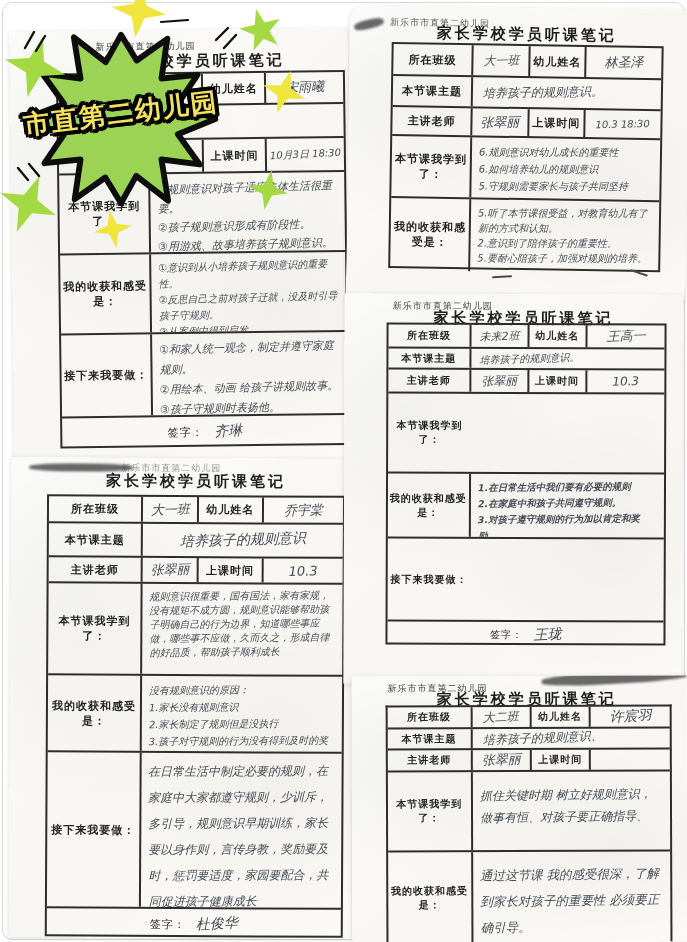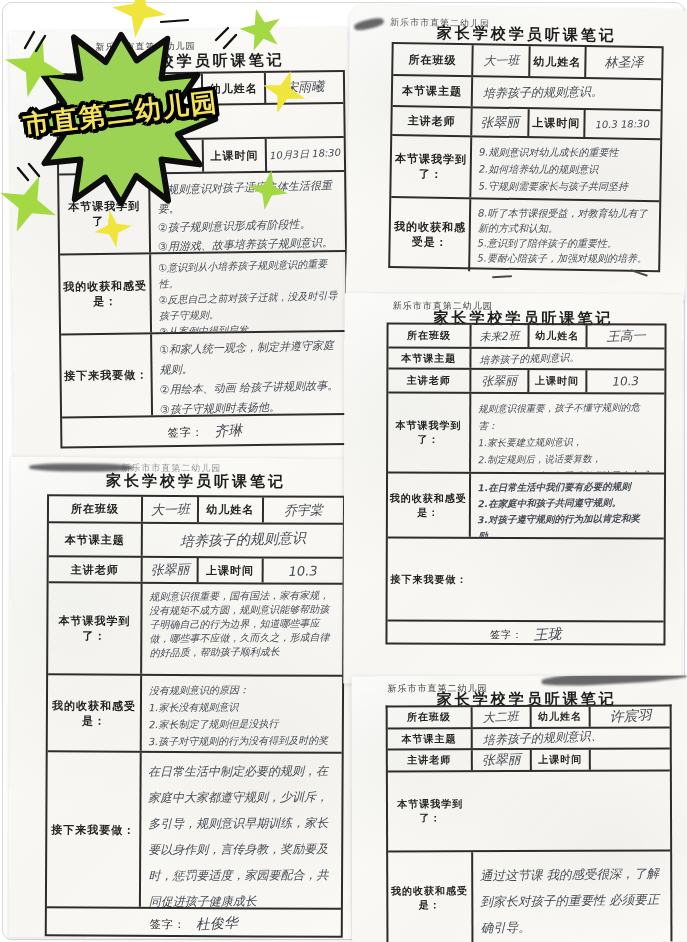--- a/index.html
+++ b/index.html
@@ -204,30 +204,30 @@
             <span class="hw hw-val" style="font-size:13px;">张翠丽</span>
           </div>
         <div class="cell lab" style="width:21%;">上课时间</div>
         <div class="cell" style="width:28%;">
             <span class="hw hw-val" style="font-size:10px;">10.3  18:30</span>
           </div>
       </div>
       <div class="row" style="height:62px;">
         <div class="cell lab" style="width:30%;">本节课我学到了：</div>
         <div class="cell body-cell hw" style="width:70%;">
-          <div class="hline" style="font-size:10px;line-height:17px;">9.规则意识对幼儿成长的重要性</div>
-          <div class="hline" style="font-size:10px;line-height:17px;">2.如何培养幼儿的规则意识</div>
+          <div class="hline" style="font-size:10px;line-height:17px;">6.规则意识对幼儿成长的重要性</div>
+          <div class="hline" style="font-size:10px;line-height:17px;">6.如何培养幼儿的规则意识</div>
           <div class="hline" style="font-size:10px;line-height:17px;">5.守规则需要家长与孩子共同坚持</div>
         </div>
       </div>
       <div class="row" style="height:72px;">
         <div class="cell lab" style="width:30%;">我的收获和感受是：</div>
         <div class="cell body-cell hw" style="width:70%;">
-          <div class="hline" style="font-size:10px;line-height:15px;">8.听了本节课很受益，对教育幼儿有了新的方式和认知。</div>
-          <div class="hline" style="font-size:10px;line-height:15px;">5.意识到了陪伴孩子的重要性。</div>
+          <div class="hline" style="font-size:10px;line-height:15px;">5.听了本节课很受益，对教育幼儿有了新的方式和认知。</div>
+          <div class="hline" style="font-size:10px;line-height:15px;">2.意识到了陪伴孩子的重要性。</div>
           <div class="hline" style="font-size:10px;line-height:15px;">5.要耐心陪孩子，加强对规则的培养。</div>
         </div>
       </div>
     </div>
     <div class="penmark" style="left:146px;top:268px;width:20px;height:2px;transform:rotate(-4deg);"></div>
     <div class="penmark" style="left:284px;top:262px;width:18px;height:2px;transform:rotate(18deg);"></div>
   </div>
 
   <div class="paper f-sm" style="left:344px;top:294px;width:338px;height:390px;transform:rotate(0.2deg);">
     <div class="org" style="left:48px;top:6px;">新乐市市直第二幼儿园</div>
@@ -254,26 +254,20 @@
         <div class="cell" style="width:21%;">
             <span class="hw hw-val" style="font-size:12px;">张翠丽</span>
           </div>
         <div class="cell lab" style="width:21%;">上课时间</div>
         <div class="cell" style="width:28%;">
             <span class="hw hw-val" style="font-size:12px;">10.3</span>
           </div>
       </div>
       <div class="row" style="height:80px;">
         <div class="cell lab" style="width:30%;">本节课我学到了：</div>
-        <div class="cell body-cell hw" style="width:70%;">
-          <div class="hline" style="font-size:9.5px;line-height:17px;">规则意识很重要，孩子不懂守规则的危害：</div>
-          <div class="hline" style="font-size:9.5px;line-height:17px;">1.家长要建立规则意识，</div>
-          <div class="hline" style="font-size:9.5px;line-height:17px;">2.制定规则后，说话要算数，</div>
-          <div class="hline" style="font-size:9.5px;line-height:17px;">3.孩子若犯规时，惩罚要考虑孩子内心感受。</div>
-        </div>
       </div>
       <div class="row" style="height:65px;">
         <div class="cell lab" style="width:30%;">我的收获和感受是：</div>
         <div class="cell body-cell hw" style="width:70%;font-weight:bold;">
           <div class="hline" style="font-size:9.5px;line-height:16px;">1.在日常生活中我们要有必要的规则</div>
           <div class="hline" style="font-size:9.5px;line-height:16px;">2.在家庭中和孩子共同遵守规则。</div>
           <div class="hline" style="font-size:9.5px;line-height:16px;">3.对孩子遵守规则的行为加以肯定和奖励。</div>
         </div>
       </div>
       <div class="row" style="height:83px;">
@@ -312,20 +306,23 @@
         <div class="cell" style="width:21%;">
             <span class="hw hw-val" style="font-size:13px;">张翠丽</span>
           </div>
         <div class="cell lab" style="width:21%;">上课时间</div>
         <div class="cell" style="width:28%;">
             <span class="hw hw-val"></span>
           </div>
       </div>
       <div class="row" style="height:80px;">
         <div class="cell lab" style="width:30%;">本节课我学到了：</div>
+        <div class="cell body-cell hw" style="width:70%;padding-top:12px;">
+          <div class="hpara" style="font-size:12px;line-height:22px;">抓住关键时期 树立好规则意识，做事有恒、对孩子要正确指导、</div>
+        </div>
       </div>
       <div class="row" style="height:92px;border-bottom:none;">
         <div class="cell lab" style="width:30%;">我的收获和感受是：</div>
         <div class="cell body-cell hw" style="width:70%;padding-top:10px;">
           <div class="hpara" style="font-size:12.5px;line-height:26px;">通过这节课 我的感受很深，了解到家长对孩子的重要性 必须要正确引导。</div>
         </div>
       </div>
     </div>
   </div>
 

